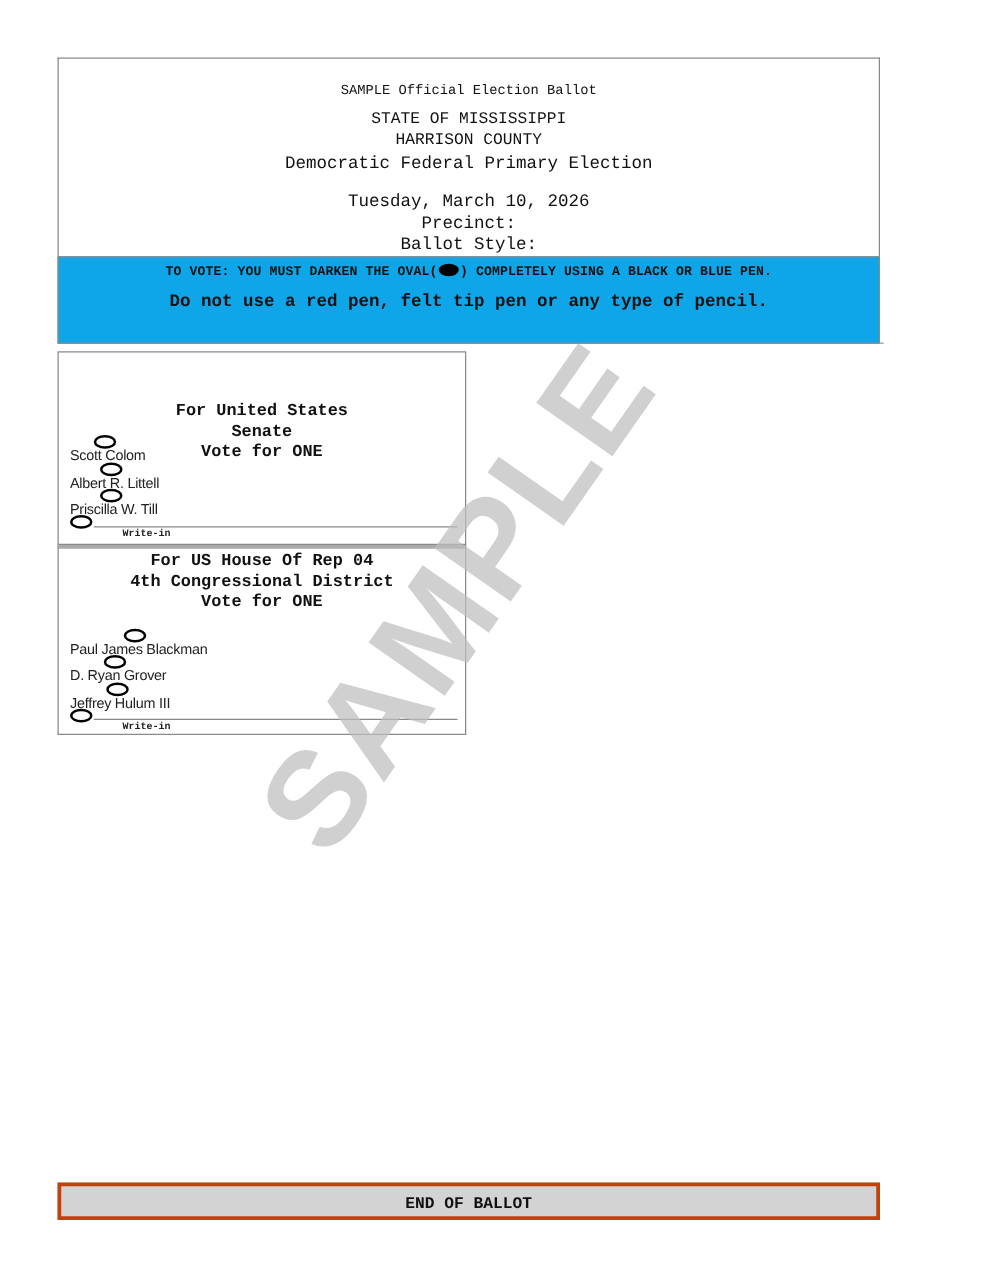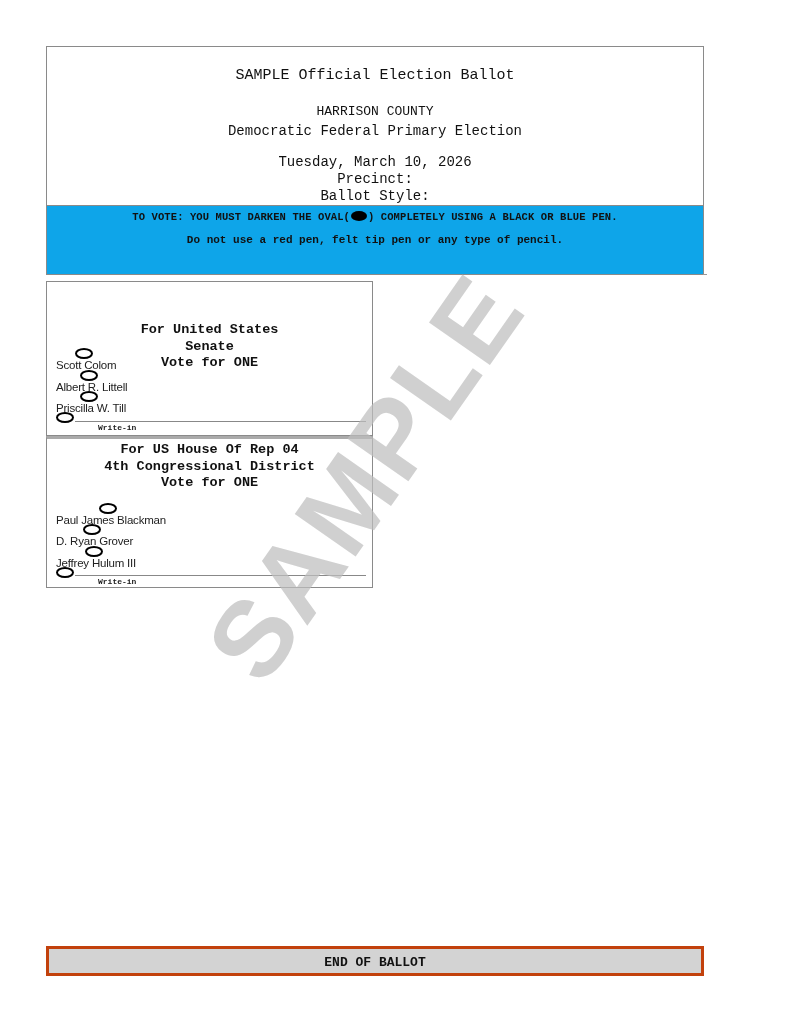--- a/index.html
+++ b/index.html
@@ -4,35 +4,35 @@
 <style>
   * { box-sizing: border-box; margin: 0; padding: 0; }
   html, body { width: 791px; height: 1024px; background: #ffffff; overflow: hidden; }
   body { position: relative; font-family: "Liberation Mono", "DejaVu Sans Mono", monospace; color: #111; }
 
   .header {
     position: absolute; left: 46px; top: 46px; width: 658px; height: 159px;
     border: 1px solid #8a8a8a; border-bottom: none; background: #fff;
     text-align: center;
   }
-  .header .l1 { position: absolute; left: 0; right: 0; top: 20px; font-size: 15px; }
+  .header .l1 { position: absolute; left: 0; right: 0; top: 20px; font-size: 11px; }
   .header .l2 { position: absolute; left: 0; right: 0; top: 40px; font-size: 13px; }
   .header .l3 { position: absolute; left: 0; right: 0; top: 57px; font-size: 13px; }
   .header .l4 { position: absolute; left: 0; right: 0; top: 76px; font-size: 14px; }
   .header .l5 { position: absolute; left: 0; right: 0; top: 107px; font-size: 14px; }
   .header .l6 { position: absolute; left: 0; right: 0; top: 124px; font-size: 14px; }
   .header .l7 { position: absolute; left: 0; right: 0; top: 141px; font-size: 14px; }
 
   .instructions {
     position: absolute; left: 46px; top: 205px; width: 658px; height: 70px;
     background: #0ea5e9; border: 1px solid #8a8a8a; text-align: center;
     font-family: "Liberation Serif", "DejaVu Serif", serif;
   }
   .instructions .i1 { position: absolute; left: 0; right: 0; top: 5px; font-size: 10.5px; font-family: "Liberation Mono", monospace; font-weight: bold; letter-spacing: 0.1px; }
-  .instructions .i2 { position: absolute; left: 0; right: 0; top: 28px; font-size: 11px; font-family: "Liberation Mono", monospace; font-weight: bold; }
+  .instructions .i2 { position: absolute; left: 0; right: 0; top: 28px; font-size: 14px; font-family: "Liberation Mono", monospace; font-weight: bold; }
   .instructions .i3 { position: absolute; left: 0; right: 0; top: 52px; font-size: 11px; font-family: "Liberation Mono", monospace; font-weight: bold; }
   .oval-sample {
     display: inline-block; width: 16px; height: 10px; border-radius: 50%;
     background: #000; vertical-align: -1px; margin: 0 1px;
   }
   .tick-mark { position: absolute; left: 703px; top: 274px; width: 4px; height: 1px; background: #999; }
 
   .contest {
     position: absolute; left: 46px; width: 327px; border: 1px solid #8a8a8a; background: #fff;
   }
@@ -62,20 +62,21 @@
     font-family: "Liberation Sans", "DejaVu Sans", sans-serif; font-weight: bold;
     font-size: 108px; color: rgba(190,190,190,0.72); letter-spacing: 2px; white-space: nowrap;
     pointer-events: none;
   }
 </style>
 </head>
 <body>
 
 <div class="header">
   <div class="l1">SAMPLE Official Election Ballot</div>
+  <div class="l2">STATE OF MISSISSIPPI</div>
   <div class="l3">HARRISON COUNTY</div>
   <div class="l4">Democratic Federal Primary Election</div>
   <div class="l5">Tuesday, March 10, 2026</div>
   <div class="l6">Precinct:</div>
   <div class="l7">Ballot Style:</div>
 </div>
 
 <div class="instructions">
   <div class="i1"><span>TO VOTE: YOU MUST DARKEN THE OVAL(</span><span class="oval-sample"></span><span>) COMPLETELY USING A BLACK OR BLUE PEN.</span></div>
   <div class="i2">Do not use a red pen, felt tip pen or any type of pencil.</div>

